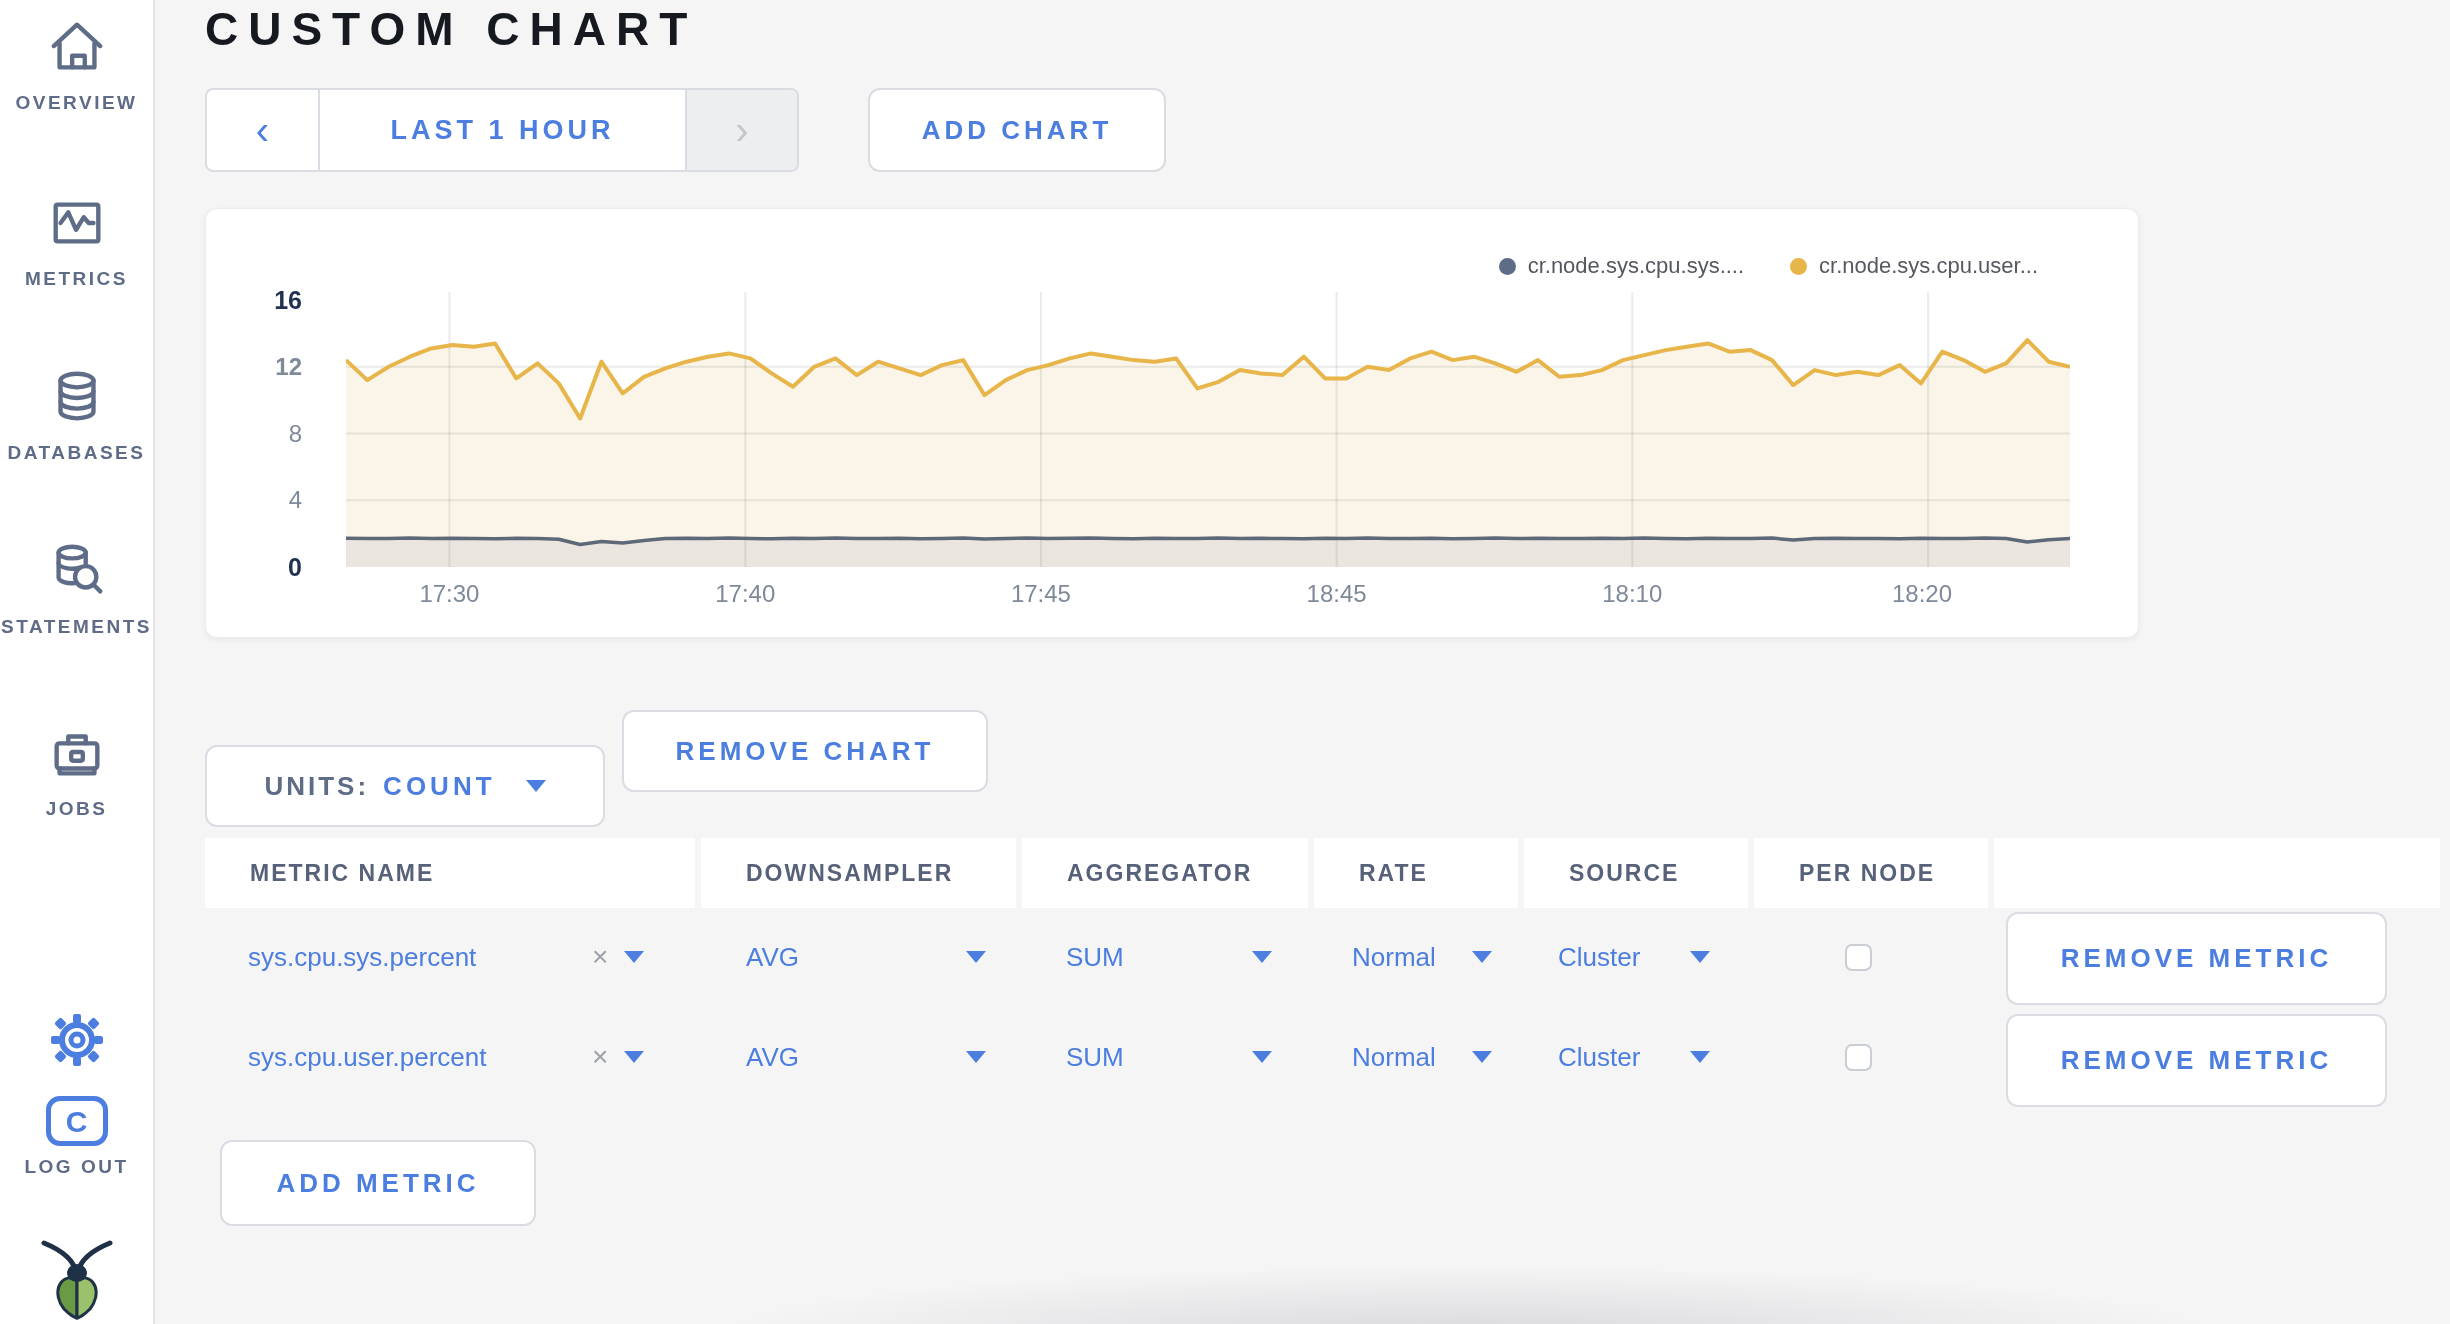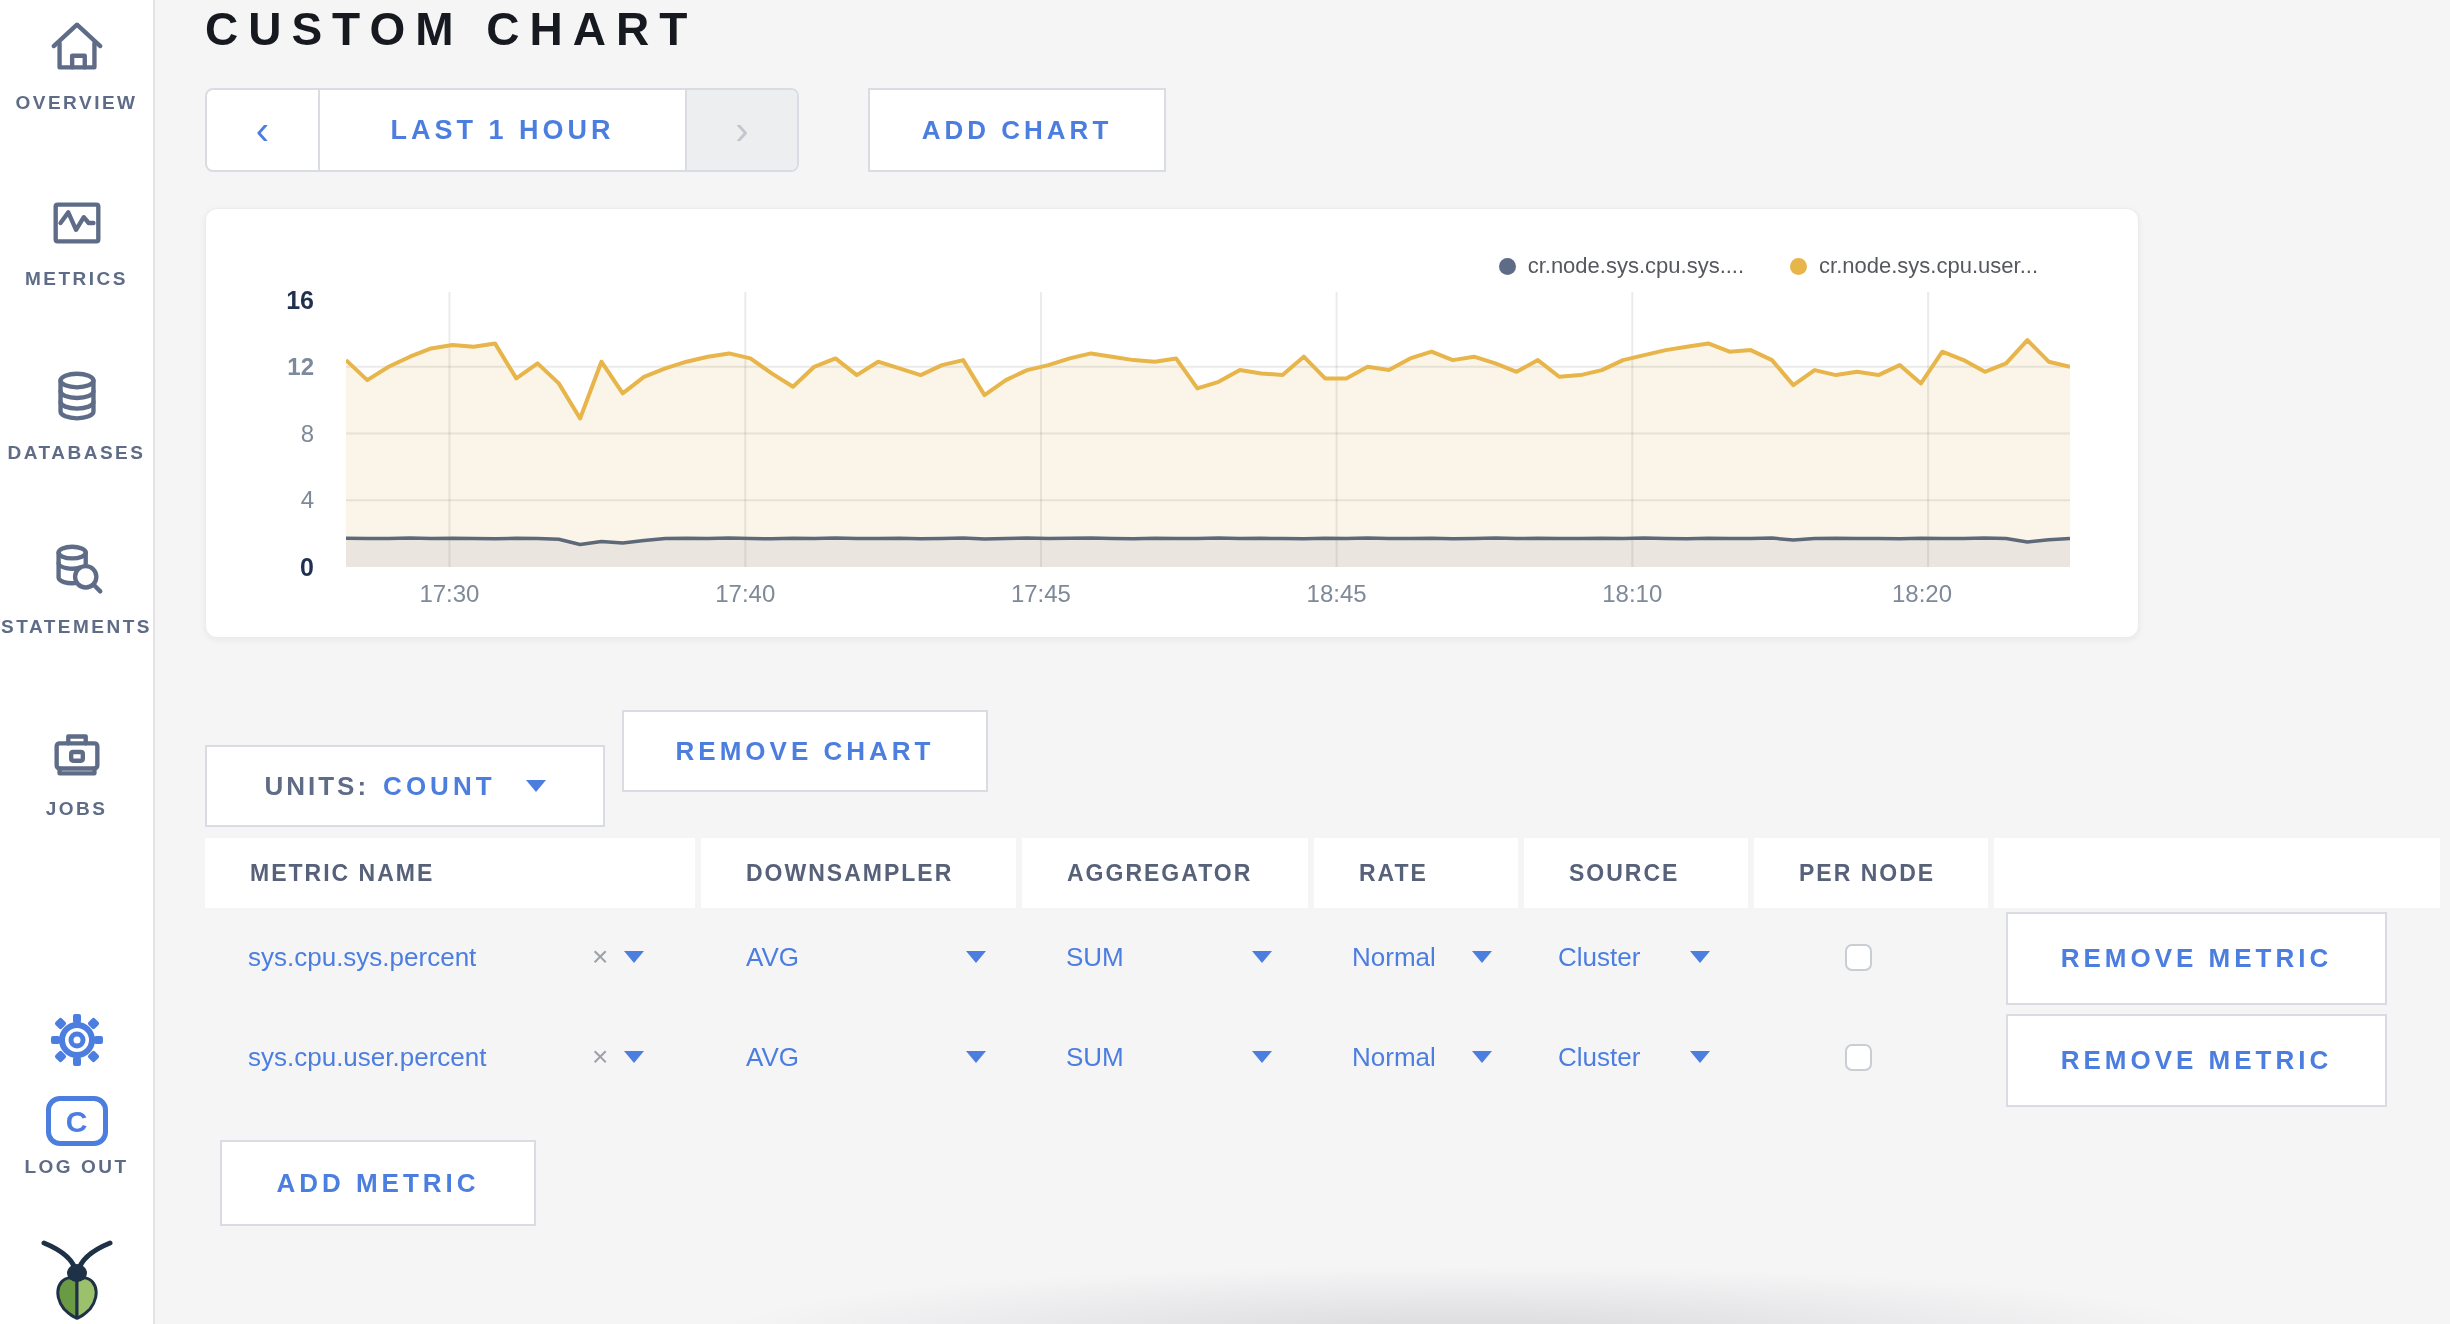--- a/index.html
+++ b/index.html
@@ -27,21 +27,21 @@
     display:inline-block; width:62px; height:50px; border:5px solid #4C7EE0;
     border-radius:14px; color:#4C7EE0; font-size:30px; font-weight:bold;
     line-height:42px; text-align:center;
   }
   
   .page-title {
     position:absolute; left:205px; top:2px; font-size:46px; font-weight:bold;
     letter-spacing:10px; color:#16191F;
   }
   .btn {
-    background:#FFFFFF; border:2px solid #D9DCE2; border-radius:0;
+    background:#FFFFFF; border:2px solid #D9DCE2; border-radius:12px;
     color:#4C7EE0; font-weight:bold; letter-spacing:4px;
     display:flex; align-items:center; justify-content:center; cursor:pointer;
     font-size:26px;
   }
   .timewindow {
     position:absolute; left:205px; top:88px; width:594px; height:84px;
     background:#FFFFFF; border:2px solid #D9DCE2; border-radius:8px;
     display:flex;
   }
   .tw-seg { display:flex; align-items:center; justify-content:center; cursor:pointer; }
@@ -58,21 +58,21 @@
   }
   .legend {
     position:absolute; left:1400px; top:250px; width:638px; height:32px;
     display:flex; justify-content:flex-end; align-items:center; gap:46px;
   }
   .legend-item { display:flex; align-items:center; gap:12px; }
   .legend-dot { width:17px; height:17px; border-radius:50%; }
   .legend-label { font-size:22px; color:#55585E; }
   .plot-svg { position:absolute; left:346px; top:292px; }
   .y-ticks { position:absolute; left:230px; top:292px; width:100px; height:283px; }
-  .y-tick { position:absolute; right:16px; width:88px; text-align:right;
+  .y-tick { position:absolute; right:28px; width:88px; text-align:right;
             font-size:24px; color:#7E8999; }
   .y-tick.bold { font-weight:bold; color:#1F3050; font-size:25px; }
   .x-ticks { position:absolute; left:346px; top:580px; width:1724px; height:32px; }
   .x-tick { position:absolute; transform:translateX(-50%); font-size:24px; color:#7E8999; }
   
   .units-btn { position:absolute; left:205px; top:745px; width:400px; height:82px; gap:14px; }
   .units-static { color:#5F6C87; letter-spacing:3px; font-weight:bold; }
   .remove-chart-btn { position:absolute; left:622px; top:710px; width:366px; height:82px; }
   
   .th {

